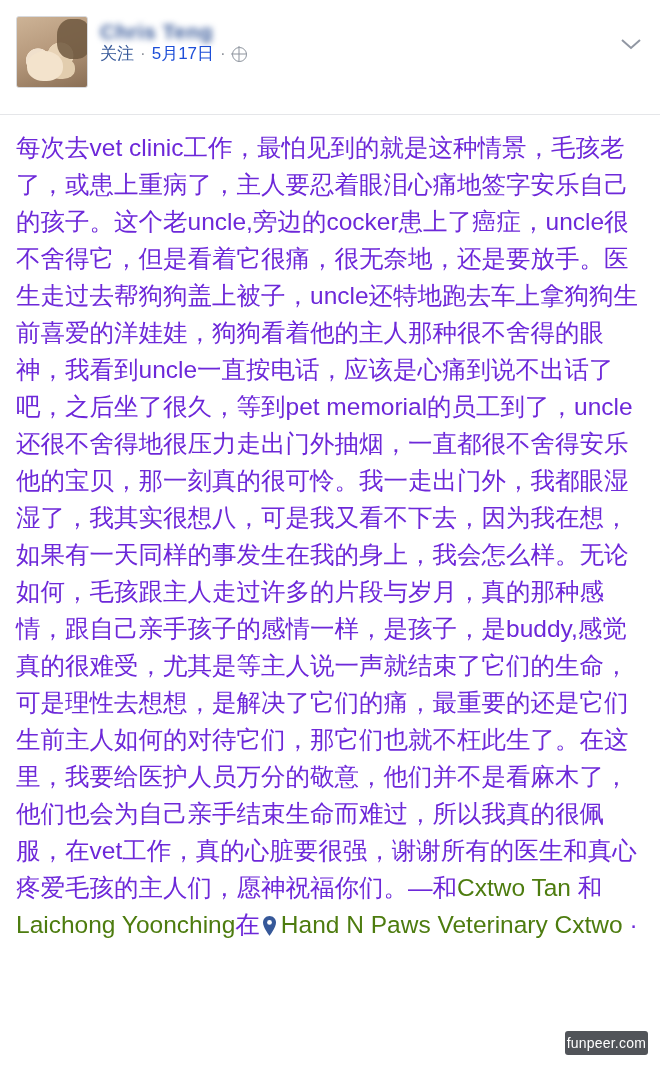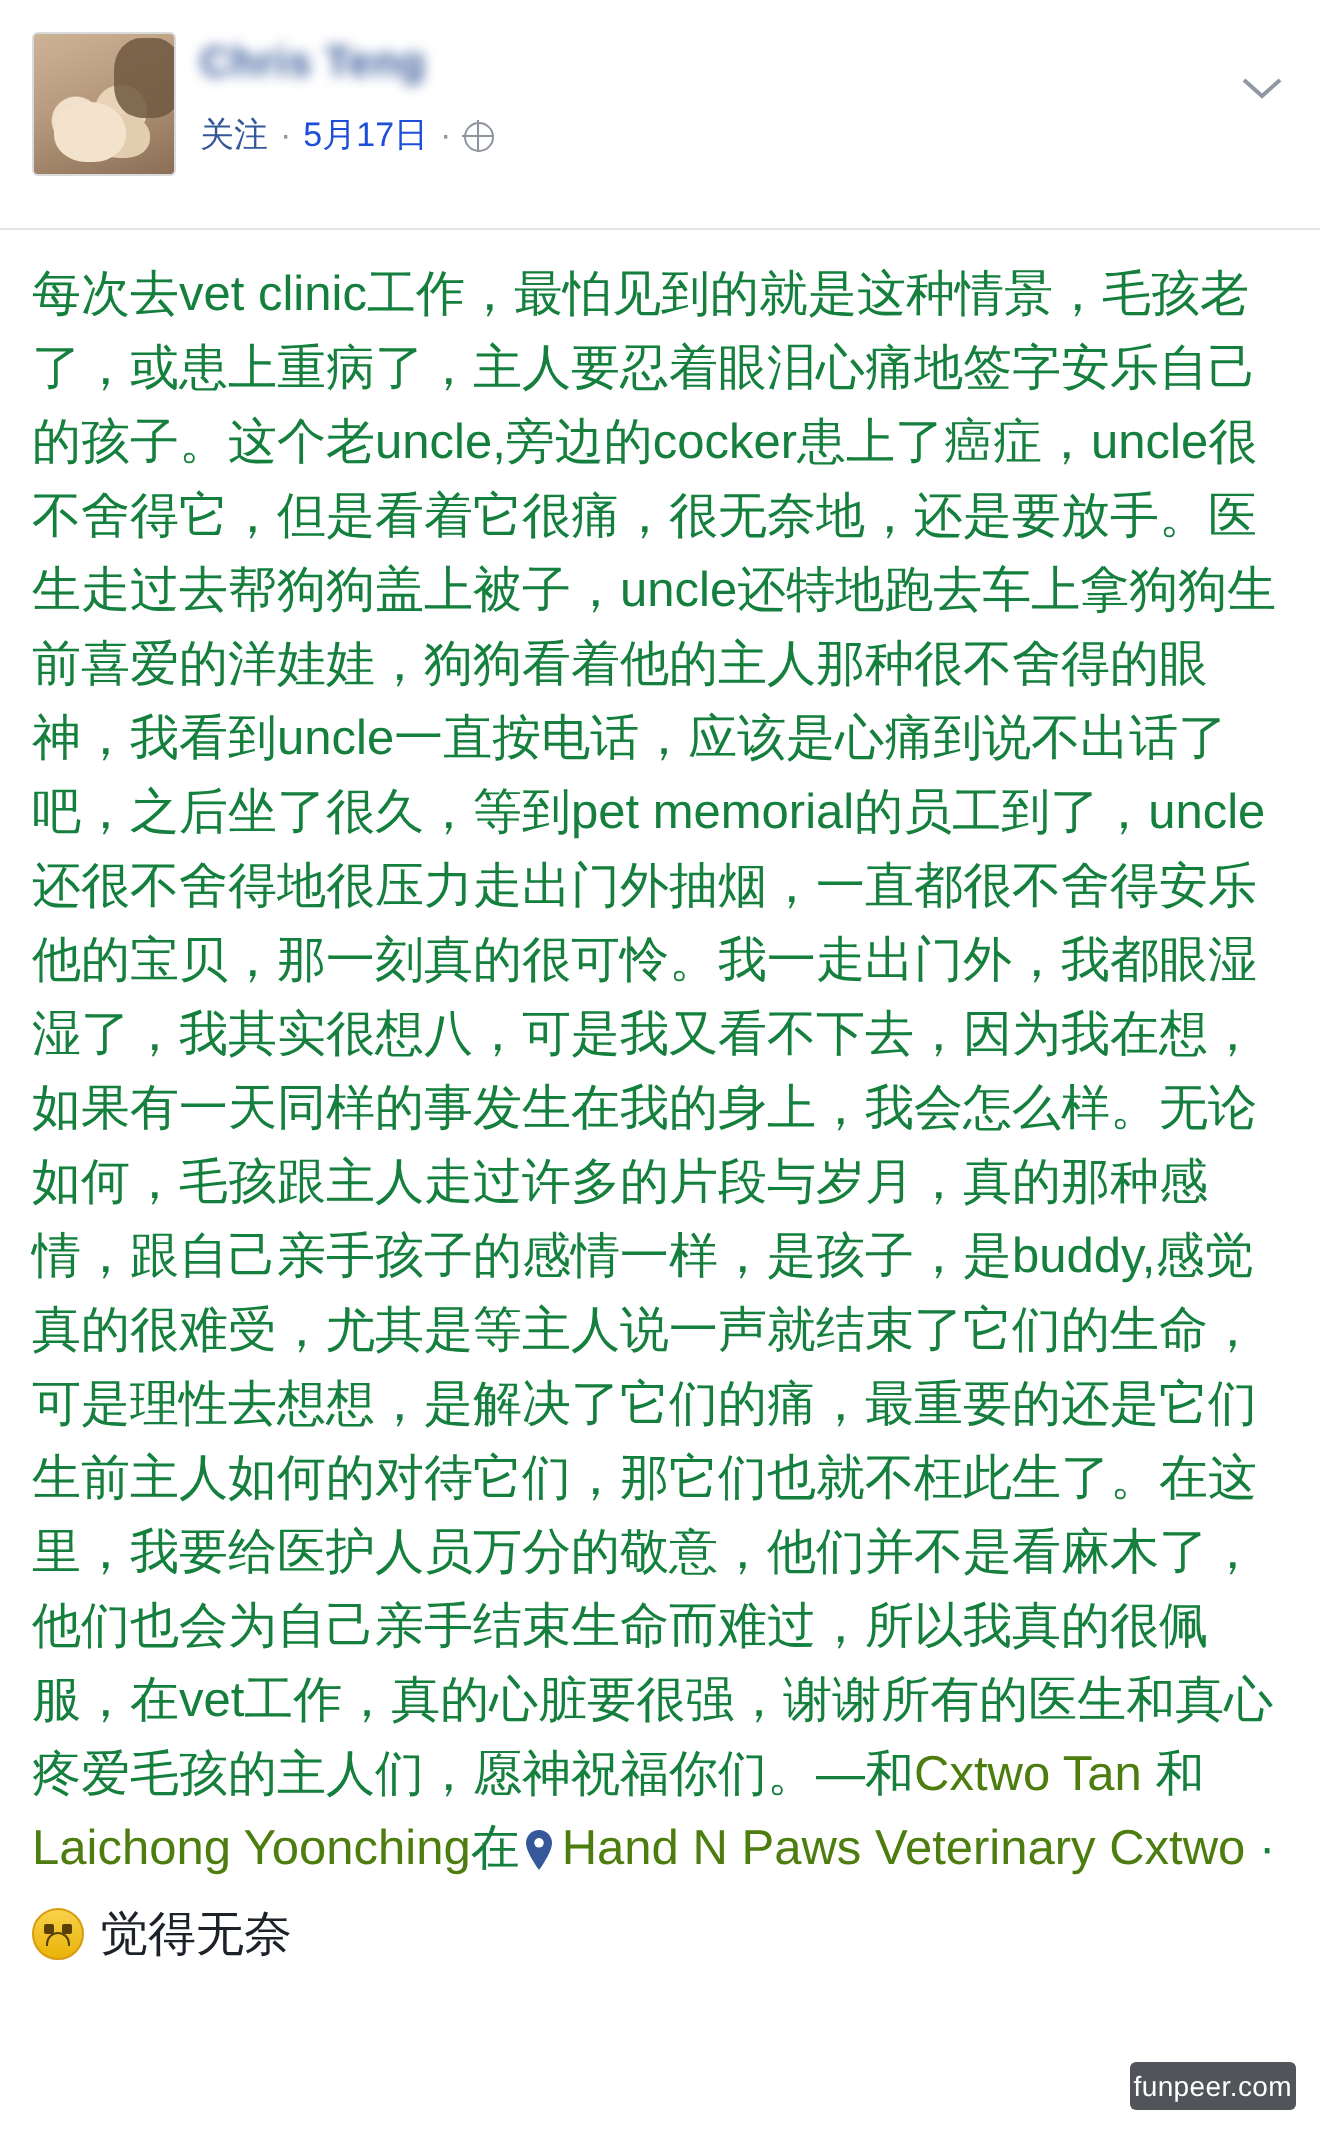--- a/index.html
+++ b/index.html
@@ -86,21 +86,20 @@
     font-weight: bold;
     color: #365899;
     letter-spacing: .5px;
     line-height: 24px;
     filter: blur(3.2px);
     -webkit-filter: blur(3.2px);
     user-select: none;
   }
 
   .meta-line {
-    margin-top: 14px;
     display: flex;
     align-items: center;
     font-size: 17px;
     color: #616770;
     line-height: 20px;
   }
   .meta-line .follow {
     color: #365899;
     font-weight: normal;
   }
@@ -166,21 +165,21 @@
     line-height: 37px;
     color: #1d2129;
     letter-spacing: 0px;
     word-break: break-word;
     white-space: pre-wrap;
   }
   .post-body .tag {
     color: #4d7c0f;
   }
   .post-body .plain {
-    color: #15803d;
+    color: #6d28d9;
   }
   .pin-icon {
     display: inline-block;
     width: 17px;
     height: 22px;
     vertical-align: -4px;
     margin: 0 3px 0 1px;
   }
 
   
@@ -281,24 +280,16 @@
     </div>
   </div>
 
   <div class="header-divider"></div>
 
   <div class="post-body"><span class="plain">每次去vet clinic工作，最怕见到的就是这种情景，毛孩老了，或患上重病了，主人要忍着眼泪心痛地签字安乐自己的孩子。这个老uncle,旁边的cocker患上了癌症，uncle很不舍得它，但是看着它很痛，很无奈地，还是要放手。医生走过去帮狗狗盖上被子，uncle还特地跑去车上拿狗狗生前喜爱的洋娃娃，狗狗看着他的主人那种很不舍得的眼神，我看到uncle一直按电话，应该是心痛到说不出话了吧，之后坐了很久，等到pet memorial的员工到了，uncle还很不舍得地很压力走出门外抽烟，一直都很不舍得安乐他的宝贝，那一刻真的很可怜。我一走出门外，我都眼湿湿了，我其实很想八，可是我又看不下去，因为我在想，如果有一天同样的事发生在我的身上，我会怎么样。无论如何，毛孩跟主人走过许多的片段与岁月，真的那种感情，跟自己亲手孩子的感情一样，是孩子，是buddy,感觉真的很难受，尤其是等主人说一声就结束了它们的生命，可是理性去想想，是解决了它们的痛，最重要的还是它们生前主人如何的对待它们，那它们也就不枉此生了。在这里，我要给医护人员万分的敬意，他们并不是看麻木了，他们也会为自己亲手结束生命而难过，所以我真的很佩服，在vet工作，真的心脏要很强，谢谢所有的医生和真心疼爱毛孩的主人们，愿神祝福你们。</span><span class="plain">—</span><span class="plain">和</span><span class="tag">Cxtwo Tan</span> <span class="plain">和</span><span class="tag">Laichong Yoonching</span><span class="plain">在</span><span class="pin-icon"><svg width="17" height="22" viewBox="0 0 17 22" aria-hidden="true">
           <path d="M8.5 1 C4.9 1 2 3.9 2 7.5 C2 12.3 8.5 21 8.5 21 C8.5 21 15 12.3 15 7.5 C15 3.9 12.1 1 8.5 1 Z" fill="#365899"></path>
           <circle cx="8.5" cy="7.4" r="2.4" fill="#ffffff"></circle>
         </svg></span><span class="tag">Hand N Paws Veterinary Cxtwo</span> <span class="plain">·</span></div>
 
-  <div class="feeling-row">
-    <span class="emoji-face">
-      <span class="eye left"></span>
-      <span class="eye right"></span>
-      <span class="mouth"></span>
-    </span>
-    <span>觉得无奈</span>
-  </div>
 
   <div class="watermark">funpeer.com</div>
   <div class="bottom-fade"></div>
 </div>
 
 </body></html>

